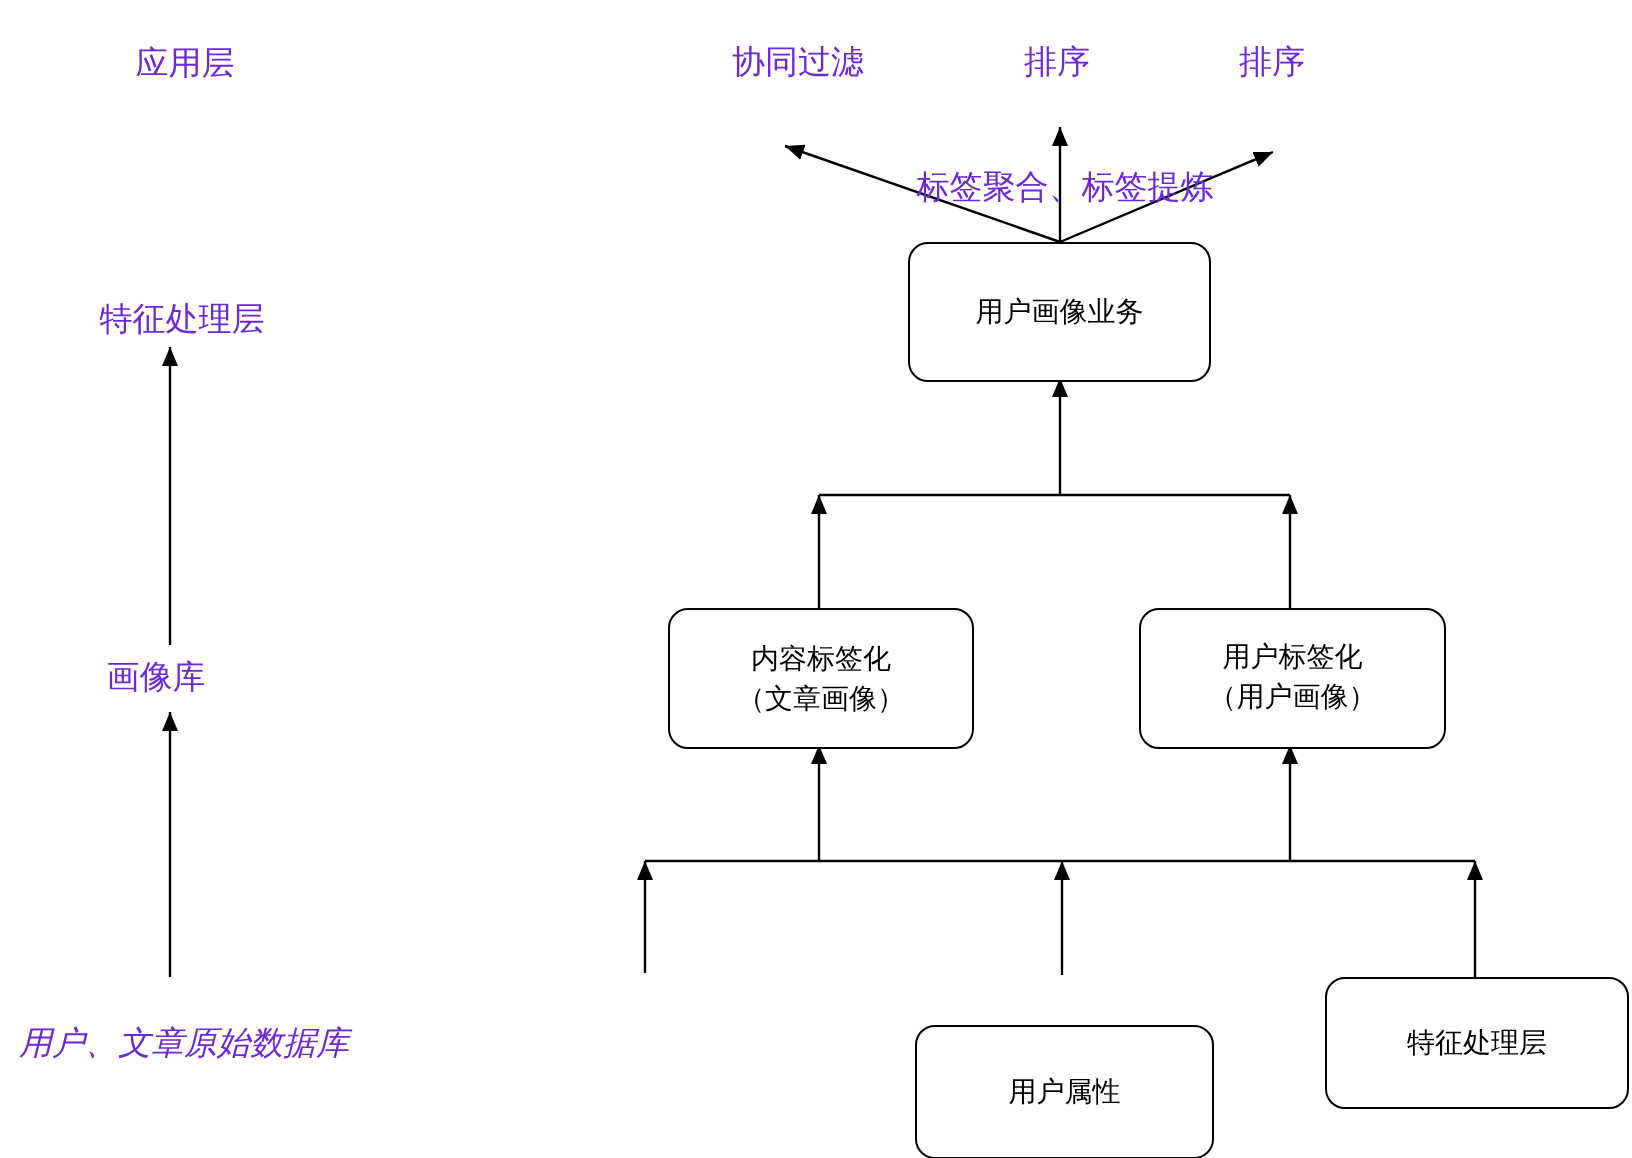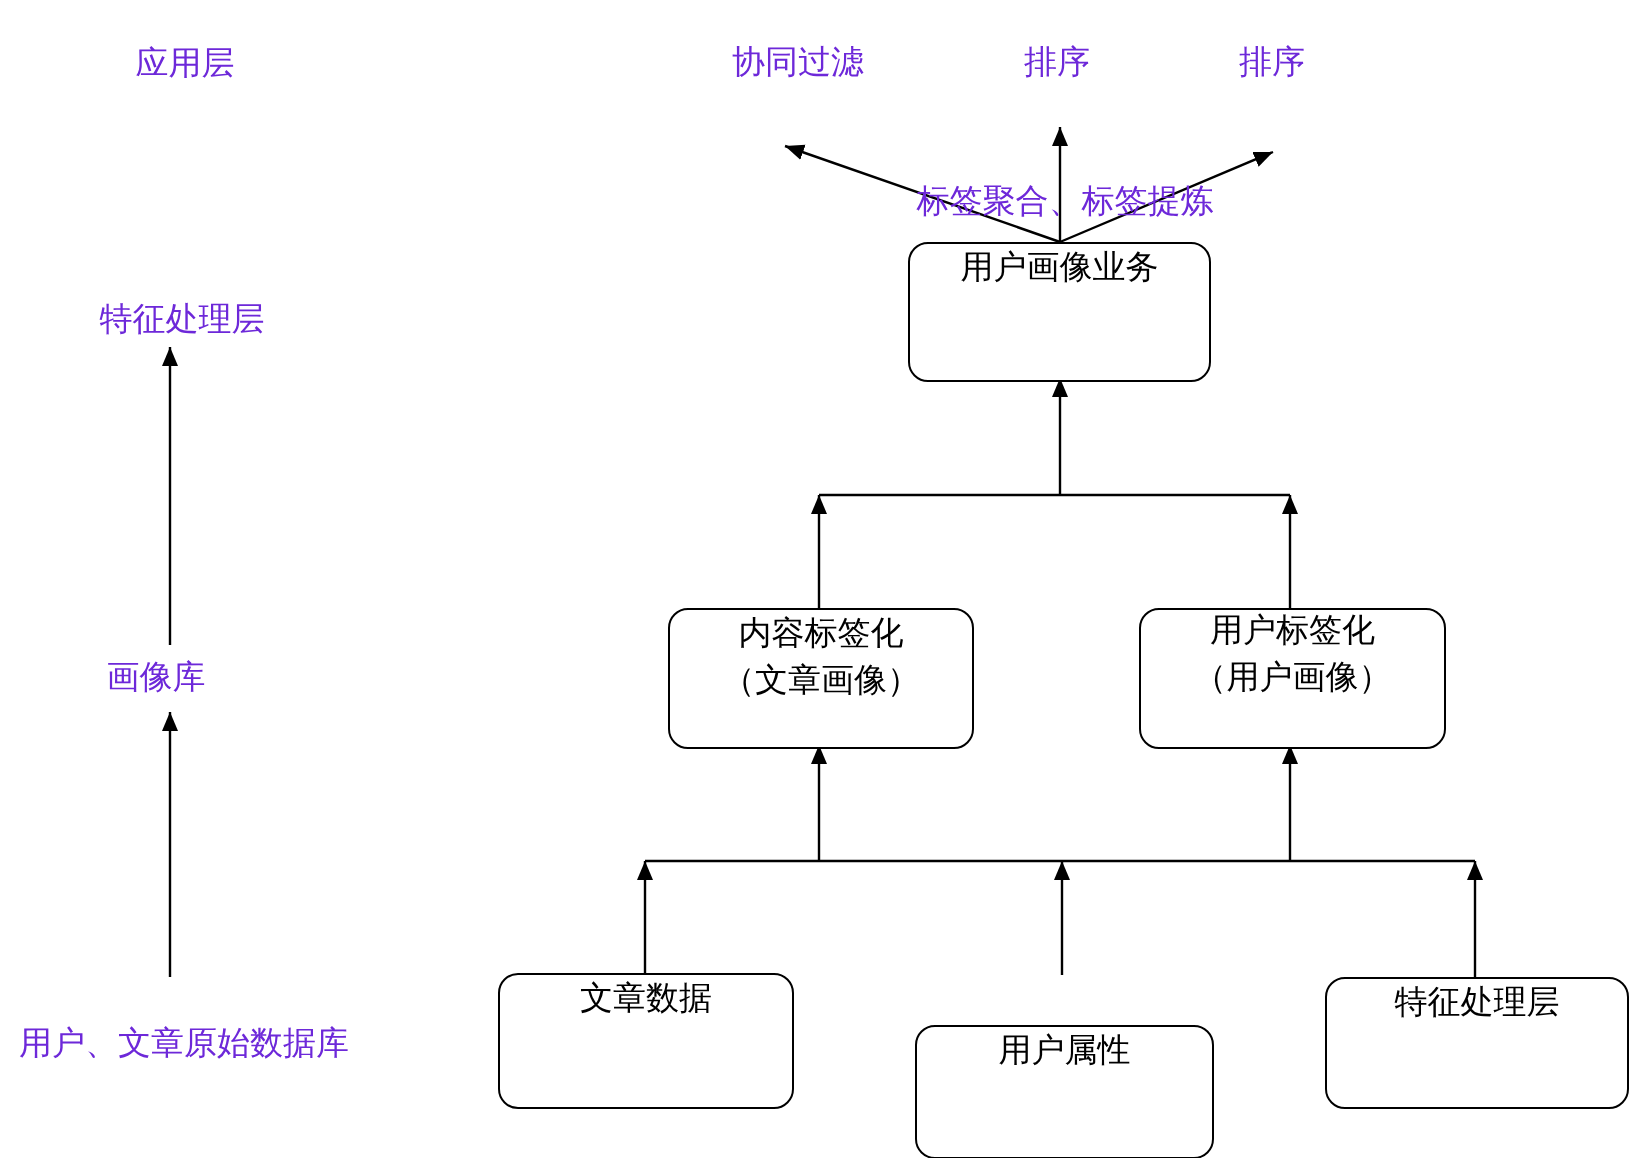--- a/index.html
+++ b/index.html
@@ -21,21 +21,22 @@
     color:#6d28d9;
   }
   .node{
     position:absolute;
     background:#ffffff;
     border:2.5px solid #000000;
     border-radius:20px;
     display:flex;
     flex-direction:column;
     align-items:center;
-    font-size:33px;
+    justify-content:center;
+    font-size:28px;
     line-height:1.42;
     text-align:center;
   }
 </style>
 </head>
 <body>
 
 <div class="canvas">
 
   <svg class="connector-layer" width="1632" height="1158" viewBox="0 0 1632 1158" xmlns="http://www.w3.org/2000/svg">
@@ -62,45 +63,42 @@
     <line x1="645" y1="861" x2="1475" y2="861"></line>
 
     <line x1="645" y1="973" x2="645" y2="861" marker-end="url(#ah)"></line>
     <line x1="1062" y1="975" x2="1062" y2="861" marker-end="url(#ah)"></line>
     <line x1="1475" y1="977" x2="1475" y2="861" marker-end="url(#ah)"></line>
   </svg>
 
   <div class="lbl" style="left:185px;top:63px;">应用层</div>
   <div class="lbl" style="left:182px;top:306px;margin-top:13px;">特征处理层</div>
   <div class="lbl" style="left:156px;top:677px;">画像库</div>
-  <div class="lbl" style="left:184px;top:1043px;">用户、文章原始数据库</div>
+  <div class="lbl" style="left:184px;top:1043px;font-style:italic;">用户、文章原始数据库</div>
 
   <div class="lbl" style="left:754px;top:62px;margin-left:44px;">协同过滤</div>
   <div class="lbl" style="left:1057px;top:62px;">排序</div>
   <div class="lbl" style="left:1272px;top:62px;">排序</div>
 
-  <div class="lbl" style="left:1065px;top:201px;">标签聚合、标签提炼</div>
+  <div class="lbl" style="left:1065px;top:187px;">标签聚合、标签提炼</div>
 
   <div class="node" style="left:908px;top:242px;width:299px;height:136px;">
     <span>用户画像业务</span>
   </div>
 
   <div class="node" style="left:668px;top:608px;width:302px;height:137px;">
     <span>内容标签化</span>
     <span>（文章画像）</span>
   </div>
 
   <div class="node" style="left:1139px;top:608px;width:303px;height:137px;font-family:Liberation Mono, monospace;">
     <span>用户标签化</span>
     <span>（用户画像）</span>
   </div>
 
-  <div class="node" style="left:498px;top:973px;width:292px;height:132px;">
-    <span>文章数据</span>
-  </div>
 
   <div class="node" style="left:915px;top:1025px;width:295px;height:130px;">
     <span>用户属性</span>
   </div>
 
   <div class="node" style="left:1325px;top:977px;width:300px;height:128px;">
     <span>特征处理层</span>
   </div>
 
 </div>

